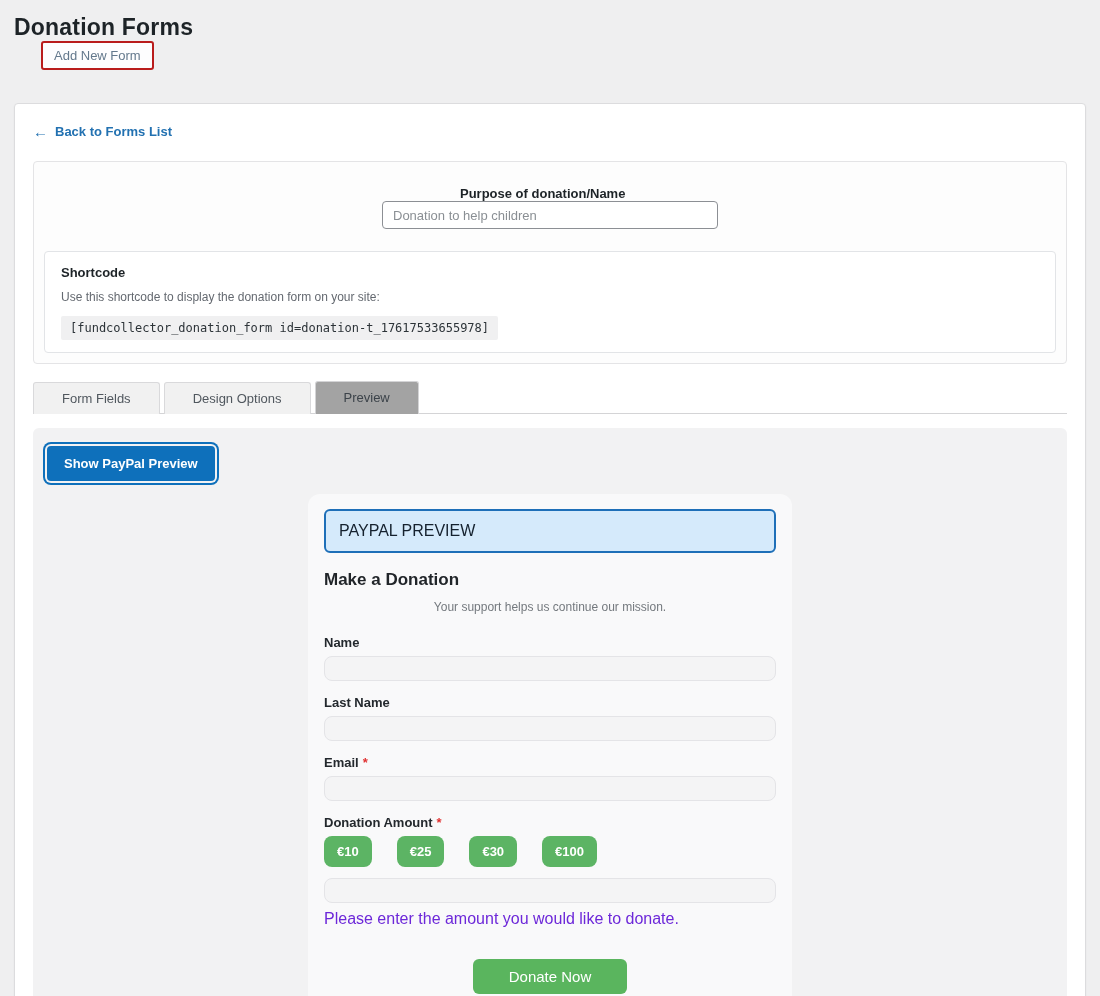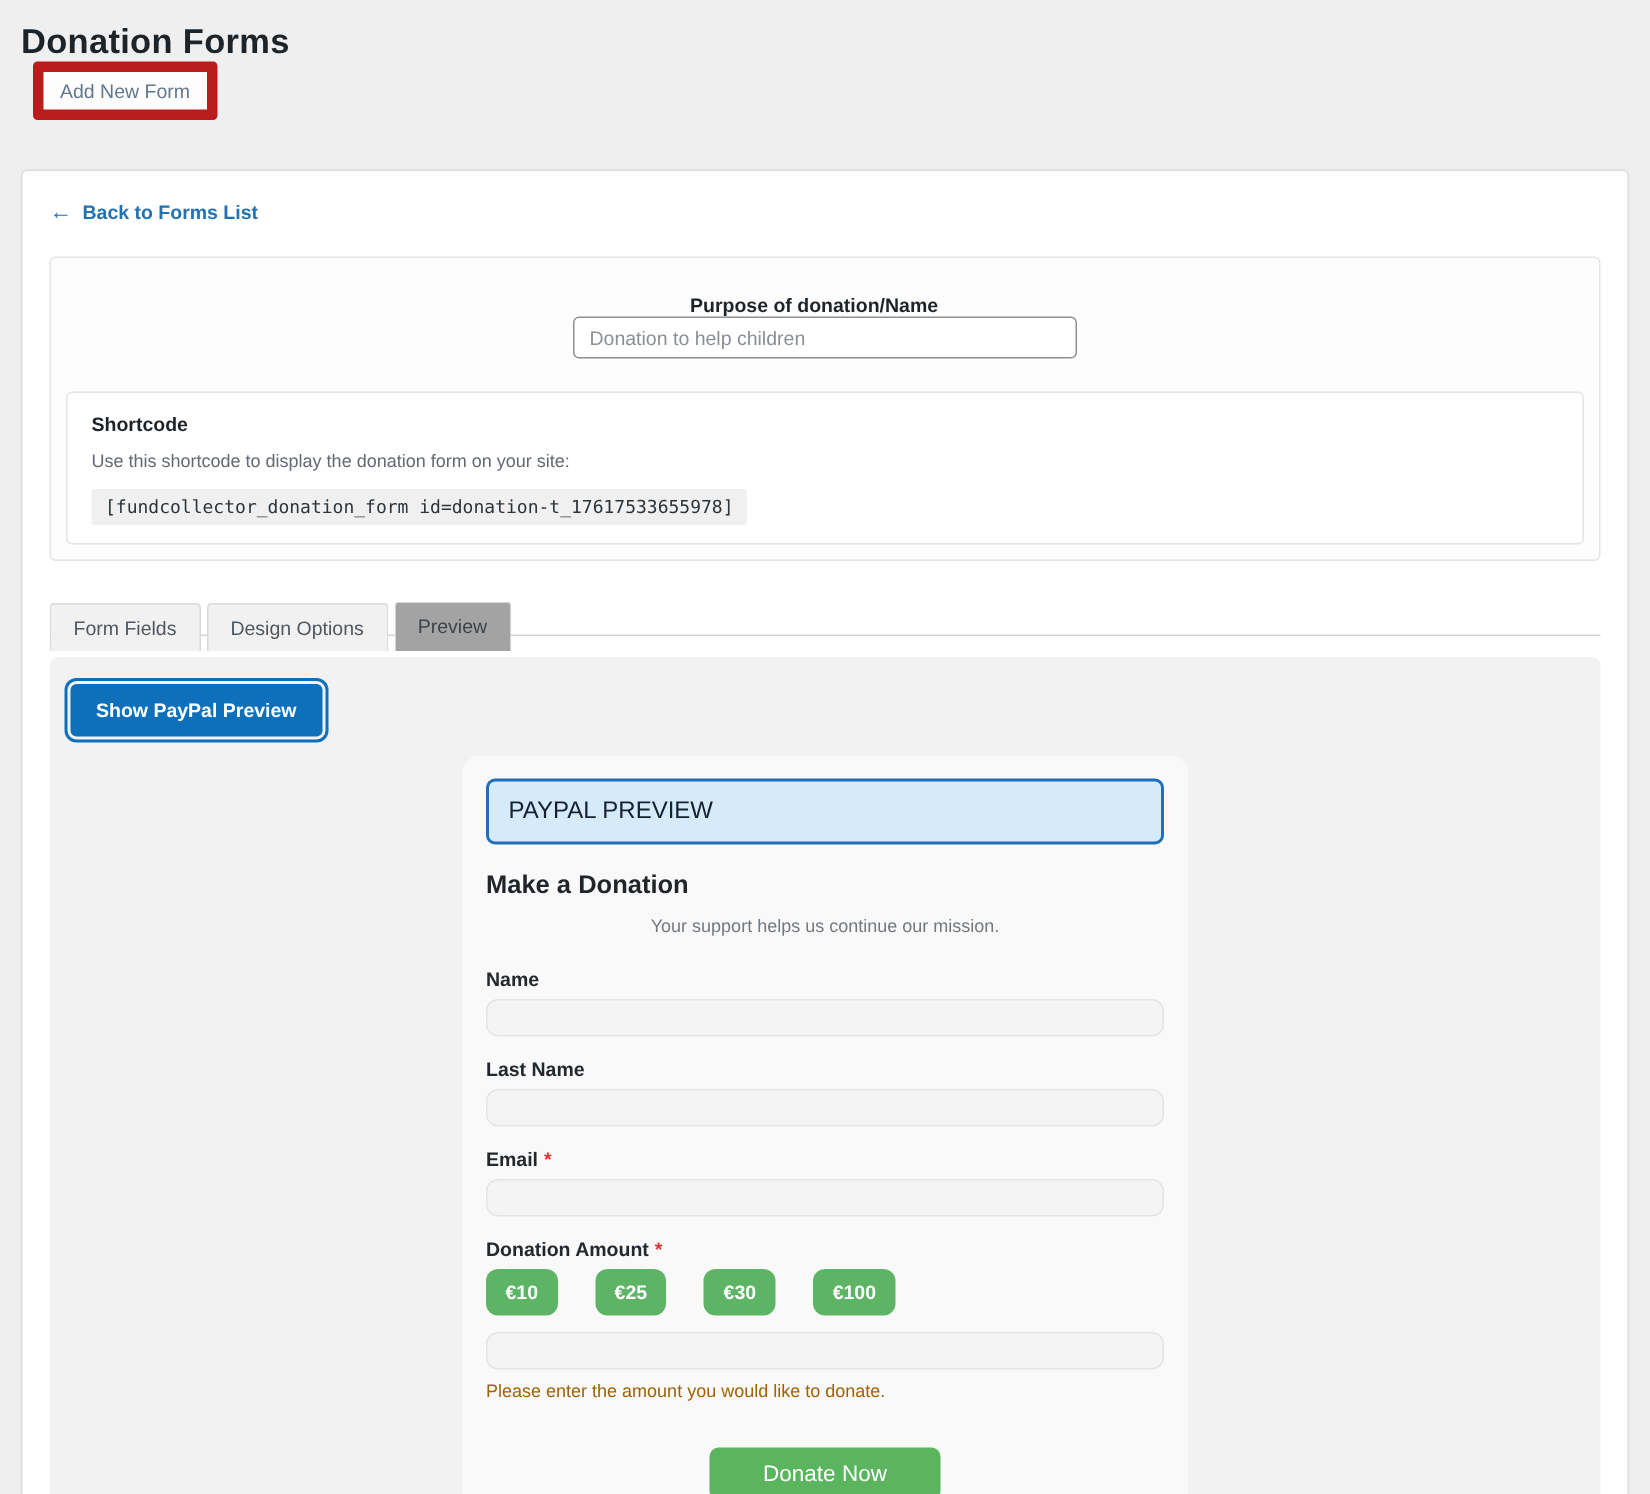--- a/index.html
+++ b/index.html
@@ -19,21 +19,21 @@
     font-family:"Liberation Sans", sans-serif;
     color:#1d2327;
     width:1100px;
     min-height:996px;
   }
   .page{padding:14px;}
   
   .topbar{display:flex;align-items:flex-start;margin:0 0 33px 0;flex-direction:column;}
   .page-title{font-size:23px;font-weight:700;margin:0;color:#1d2327;letter-spacing:.2px;}
   .add-new{
-    margin-left:8px;background:#fdfdfe;border:7px solid #b91c1c;color:#63788c;
+    margin-left:27px;background:#fdfdfe;border:2px solid #b91c1c;color:#63788c;
     font-size:13px;padding:5px 11px;border-radius:3px;cursor:pointer;
     font-family:"Liberation Sans", sans-serif;
   }
   
   .card{
     background:#fff;border:1px solid #dcdcde;border-radius:4px;
     box-shadow:0 1px 2px rgba(0,0,0,.05);
     padding:18px 18px 32px 18px;
   }
   .back-link{
@@ -61,22 +61,22 @@
   .shortcode-title{margin:0 0 10px 0;font-size:13px;font-weight:700;color:#1d2327;}
   .shortcode-desc{margin:0 0 12px 0;font-size:12px;color:#646970;}
   .shortcode-code{
     display:inline-block;background:#f0f0f1;color:#2c3338;border-radius:2px;
     font-family:"DejaVu Sans Mono", monospace;font-size:12px;padding:5px 9px;cursor:text;
   }
   
   .tabs{border-bottom:1px solid #d4d4d6;display:flex;align-items:flex-end;margin:0;}
   .tab{
     appearance:none;background:#f1f1f1;border:1px solid #d9d9db;border-bottom:none;
-    border-radius:3px 3px 0 0;color:#50575e;font-size:13px;padding:8px 15px;
-    margin-right:4px;cursor:pointer;position:relative;top:11px;
+    border-radius:3px 3px 0 0;color:#50575e;font-size:13px;padding:8px 28px;
+    margin-right:4px;cursor:pointer;position:relative;top:1px;
     font-family:"Liberation Sans", sans-serif;
   }
   .tab.active{
     background:#a3a3a3;color:#3c434a;border-color:#d4d4d6;
     padding-bottom:9px;
   }
   
   .panel{
     margin-top:14px;background:#f2f2f3;border-radius:6px;
     padding:18px 12px 16px 12px;min-height:545px;
@@ -110,21 +110,21 @@
   .pv-input{
     width:100%;height:25px;background:#f4f4f5;border:1px solid #e4e4e7;border-radius:8px;
     padding:0 10px;font-size:13px;color:#3c434a;font-family:"Liberation Sans", sans-serif;
   }
   .amounts{display:flex;gap:25px;margin:4px 0 11px 0;}
   .amount-btn{
     background:var(--amount-green);color:#fff;border:none;border-radius:8px;
     font-size:13px;font-weight:600;padding:8px 13px;cursor:pointer;
     font-family:"Liberation Sans", sans-serif;
   }
-  .amount-help{margin:7px 0 31px 0;font-size:12px;color:#a16207;}
+  .amount-help{margin:7px 0 31px 0;font-size:16px;color:#6d28d9;}
   .donate-row{text-align:center;margin:0 0 1px 0;}
   .btn-donate{
     background:var(--donate-green);color:#fff;border:none;border-radius:6px;
     font-size:15px;padding:9px 36px;cursor:pointer;
     font-family:"Liberation Sans", sans-serif;
   }
   
   .btn-save{
     margin-top:25px;background:var(--accent-blue);color:#fff;border:1px solid var(--accent-blue);
     border-radius:3px;font-size:13px;padding:5px 12px;cursor:pointer;

